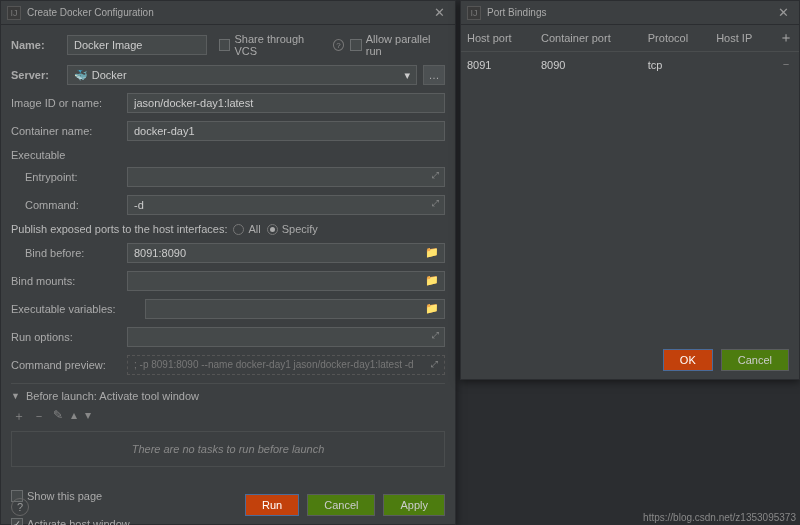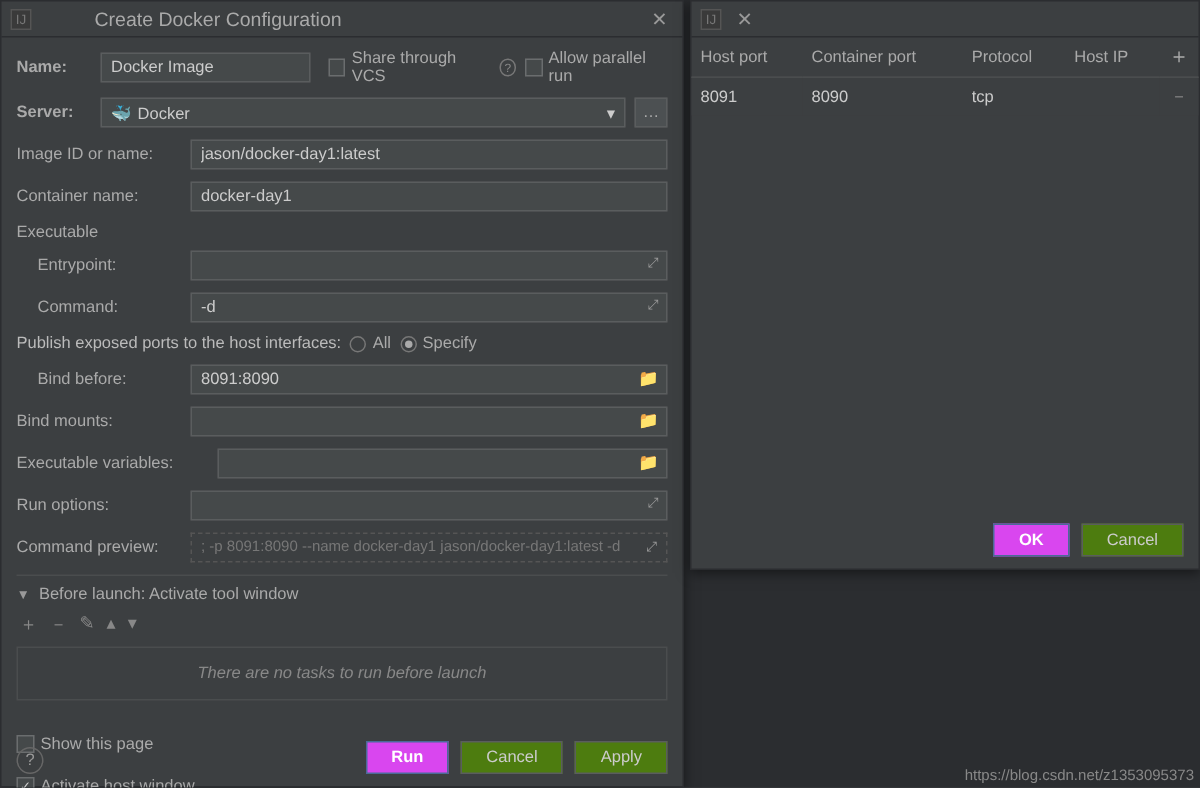--- a/index.html
+++ b/index.html
@@ -2,21 +2,21 @@
 <html><head>
 <meta charset="utf-8">
 <style>
 * { box-sizing: border-box; margin: 0; padding: 0; font-family: -apple-system, "Segoe UI", Arial, sans-serif; }
 body { background: #2b2d30; color: #bbb; font-size: 11px; width: 800px; height: 525px; overflow: hidden; position: relative; }
 .window { position: absolute; background: #3c3f41; border: 1px solid #2b2d30; box-shadow: 0 2px 8px rgba(0,0,0,0.5); }
 .win-left { left: 0; top: 0; width: 456px; height: 525px; }
 .win-right { left: 460px; top: 0; width: 340px; height: 380px; }
 .titlebar { height: 24px; display: flex; align-items: center; padding: 0 6px; border-bottom: 1px solid #2b2d30; }
 .app-icon { width: 14px; height: 14px; background: #3a3a3a; border: 1px solid #555; margin-right: 6px; display:inline-flex;align-items:center;justify-content:center;font-size:9px;color:#777;}
-.title-text { flex: 1; color: #aaa; font-size: 13px; margin-left: 36px; }
+.title-text { flex: 1; color: #aaa; font-size: 10px; }
 .close { color: #999; cursor: pointer; padding: 0 4px; font-size: 13px; }
 .body { padding: 8px 10px; }
 .row { display: flex; align-items: center; margin-bottom: 8px; gap: 6px; }
 .lbl { color: #aaa; width: 110px; flex-shrink:0; }
 .lbl-sm { width: 50px; font-weight: bold; }
 input[type=text], .fake-input, .select { background: #45494a; border: 1px solid #5a5d5e; color: #ccc; height: 20px; padding: 0 6px; font-size: 11px; }
 .name-input { width: 140px; }
 .checkbox { width: 12px; height: 12px; border: 1px solid #6a6d6e; background: #45494a; display: inline-block; margin-right: 4px; vertical-align: middle; }
 .checkbox.checked::after { content: "✓"; color: #ccc; font-size: 9px; display:block; line-height:10px; text-align:center; }
 .chk-lbl { color: #aaa; display:inline-flex;align-items:center; }
@@ -37,21 +37,21 @@
 hr.sep { border:none; border-top:1px solid #4a4d4e; margin: 6px 0; }
 .before-launch { margin-top:4px;}
 .bl-header { display:flex;align-items:center;color:#aaa;gap:6px;}
 .chevron { font-size:9px; color:#999;}
 .bl-toolbar { display:flex;gap:8px;margin:6px 0;color:#888;padding-left:2px;}
 .bl-toolbar span{cursor:pointer;font-size:12px;}
 .bl-placeholder { border:1px solid #4a4d4e; height:36px; display:flex;align-items:center;justify-content:center;color:#888; font-style:italic;}
 .footer-checks { margin-top:23px; display:flex; gap:16px;flex-direction:column; }
 .footer-btns { position:absolute; bottom:8px; right:10px; display:flex; gap:8px;}
 .btn { height:22px; padding: 0 16px; border:1px solid #5a5d5e; background:#4d7c0f; color:#ccc; font-size:11px; display:inline-flex;align-items:center;justify-content:center;cursor:pointer;}
-.btn.primary { background:#d946ef; border-color:#4a6b99; color:#fff;font-weight:bold;}
+.btn.primary { background:#c2410c; border-color:#4a6b99; color:#fff;}
 .help-corner { position:absolute;bottom:8px;left:10px;width:18px;height:18px;border:1px solid #666;border-radius:50%;display:flex;align-items:center;justify-content:center;color:#999;}
 
 .table { width:100%; border-collapse:collapse; }
 .table th { text-align:left; color:#aaa; font-weight:normal; padding:4px 6px; border-bottom:1px solid #4a4d4e; font-size:11px;}
 .table td { padding:4px 6px; color:#ccc; font-size:11px;}
 .th-last { width:20px; text-align:center; }
 .add-btn { color:#aaa;font-size:14px;cursor:pointer;}
 .del-btn { color:#888;font-size:12px;cursor:pointer;}
 .row-data td { background:#3c3f41; }
 .right-footer { position:absolute;bottom:8px;right:10px;display:flex;gap:8px;}
@@ -197,20 +197,21 @@
   <div class="footer-btns">
     <button class="btn primary">Run</button>
     <button class="btn">Cancel</button>
     <button class="btn">Apply</button>
   </div>
 </div>
 
 <div class="window win-right">
   <div class="titlebar">
     <span class="app-icon">IJ</span>
+    <span class="title-text">Port Bindings</span>
     <span class="close">✕</span>
   </div>
   <div class="body" style="padding:0">
     <table class="table">
       <thead>
           <tr>
         <th>Host port</th>
         <th>Container port</th>
         <th>Protocol</th>
         <th>Host IP</th>

